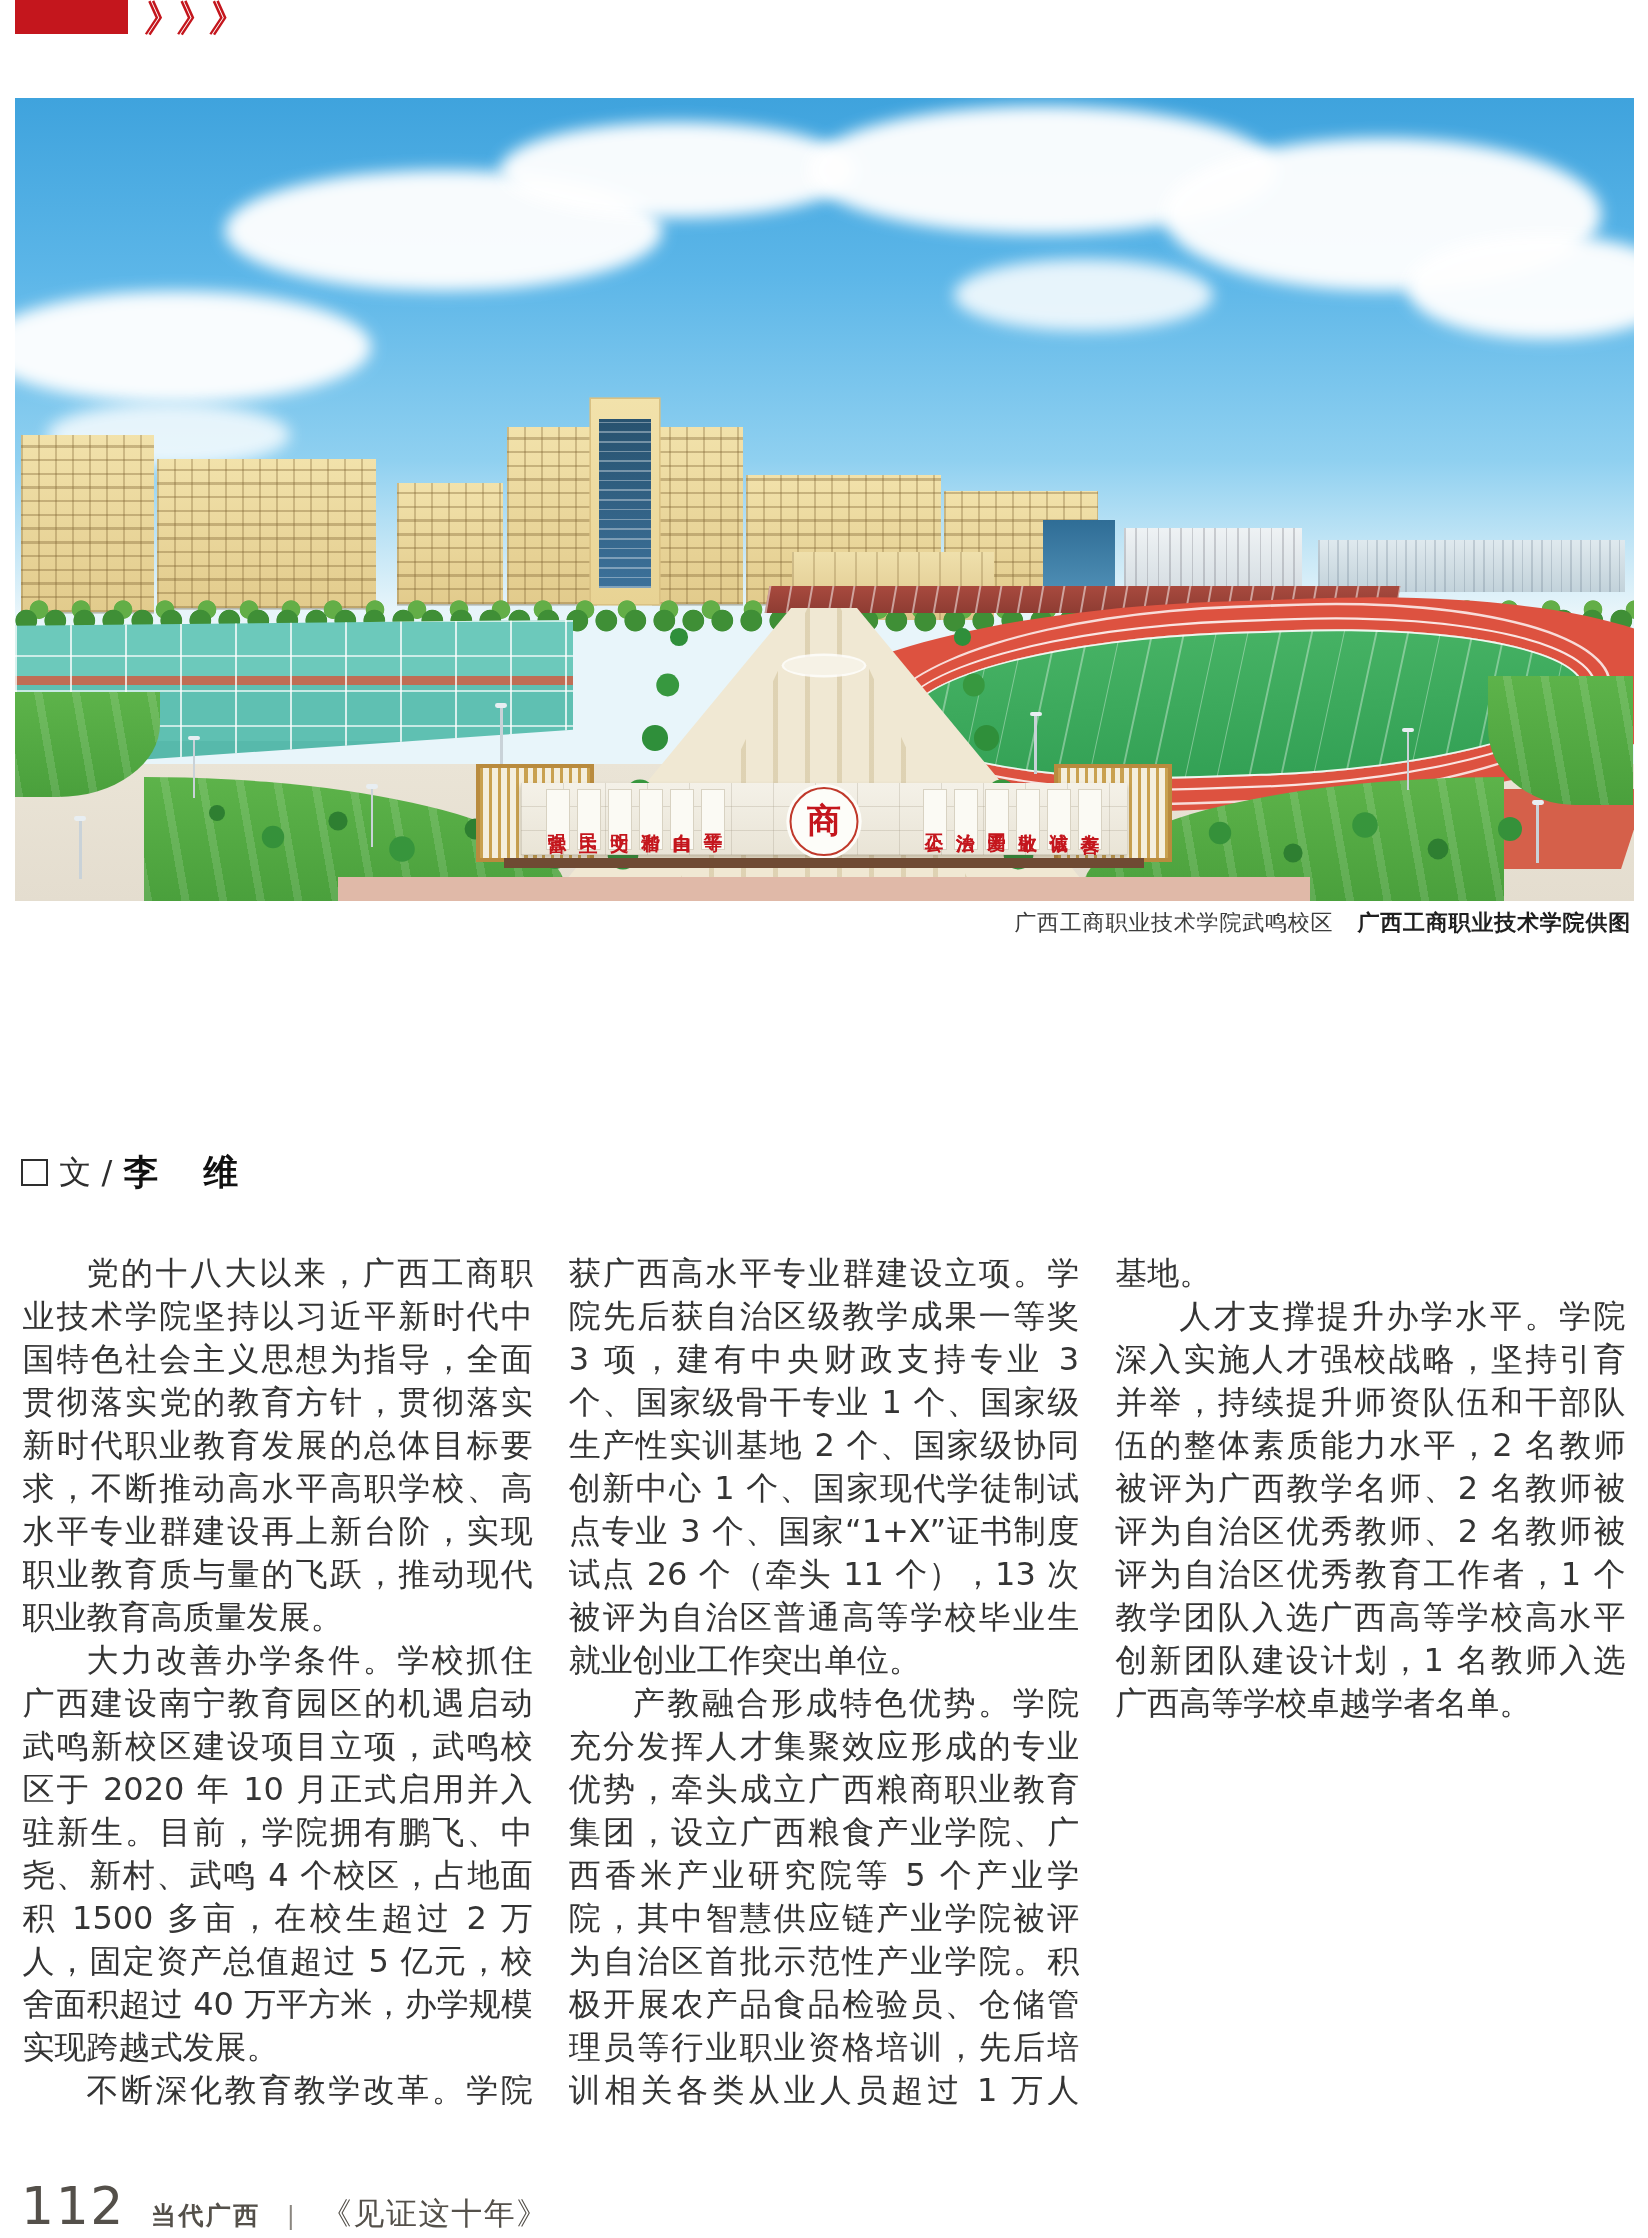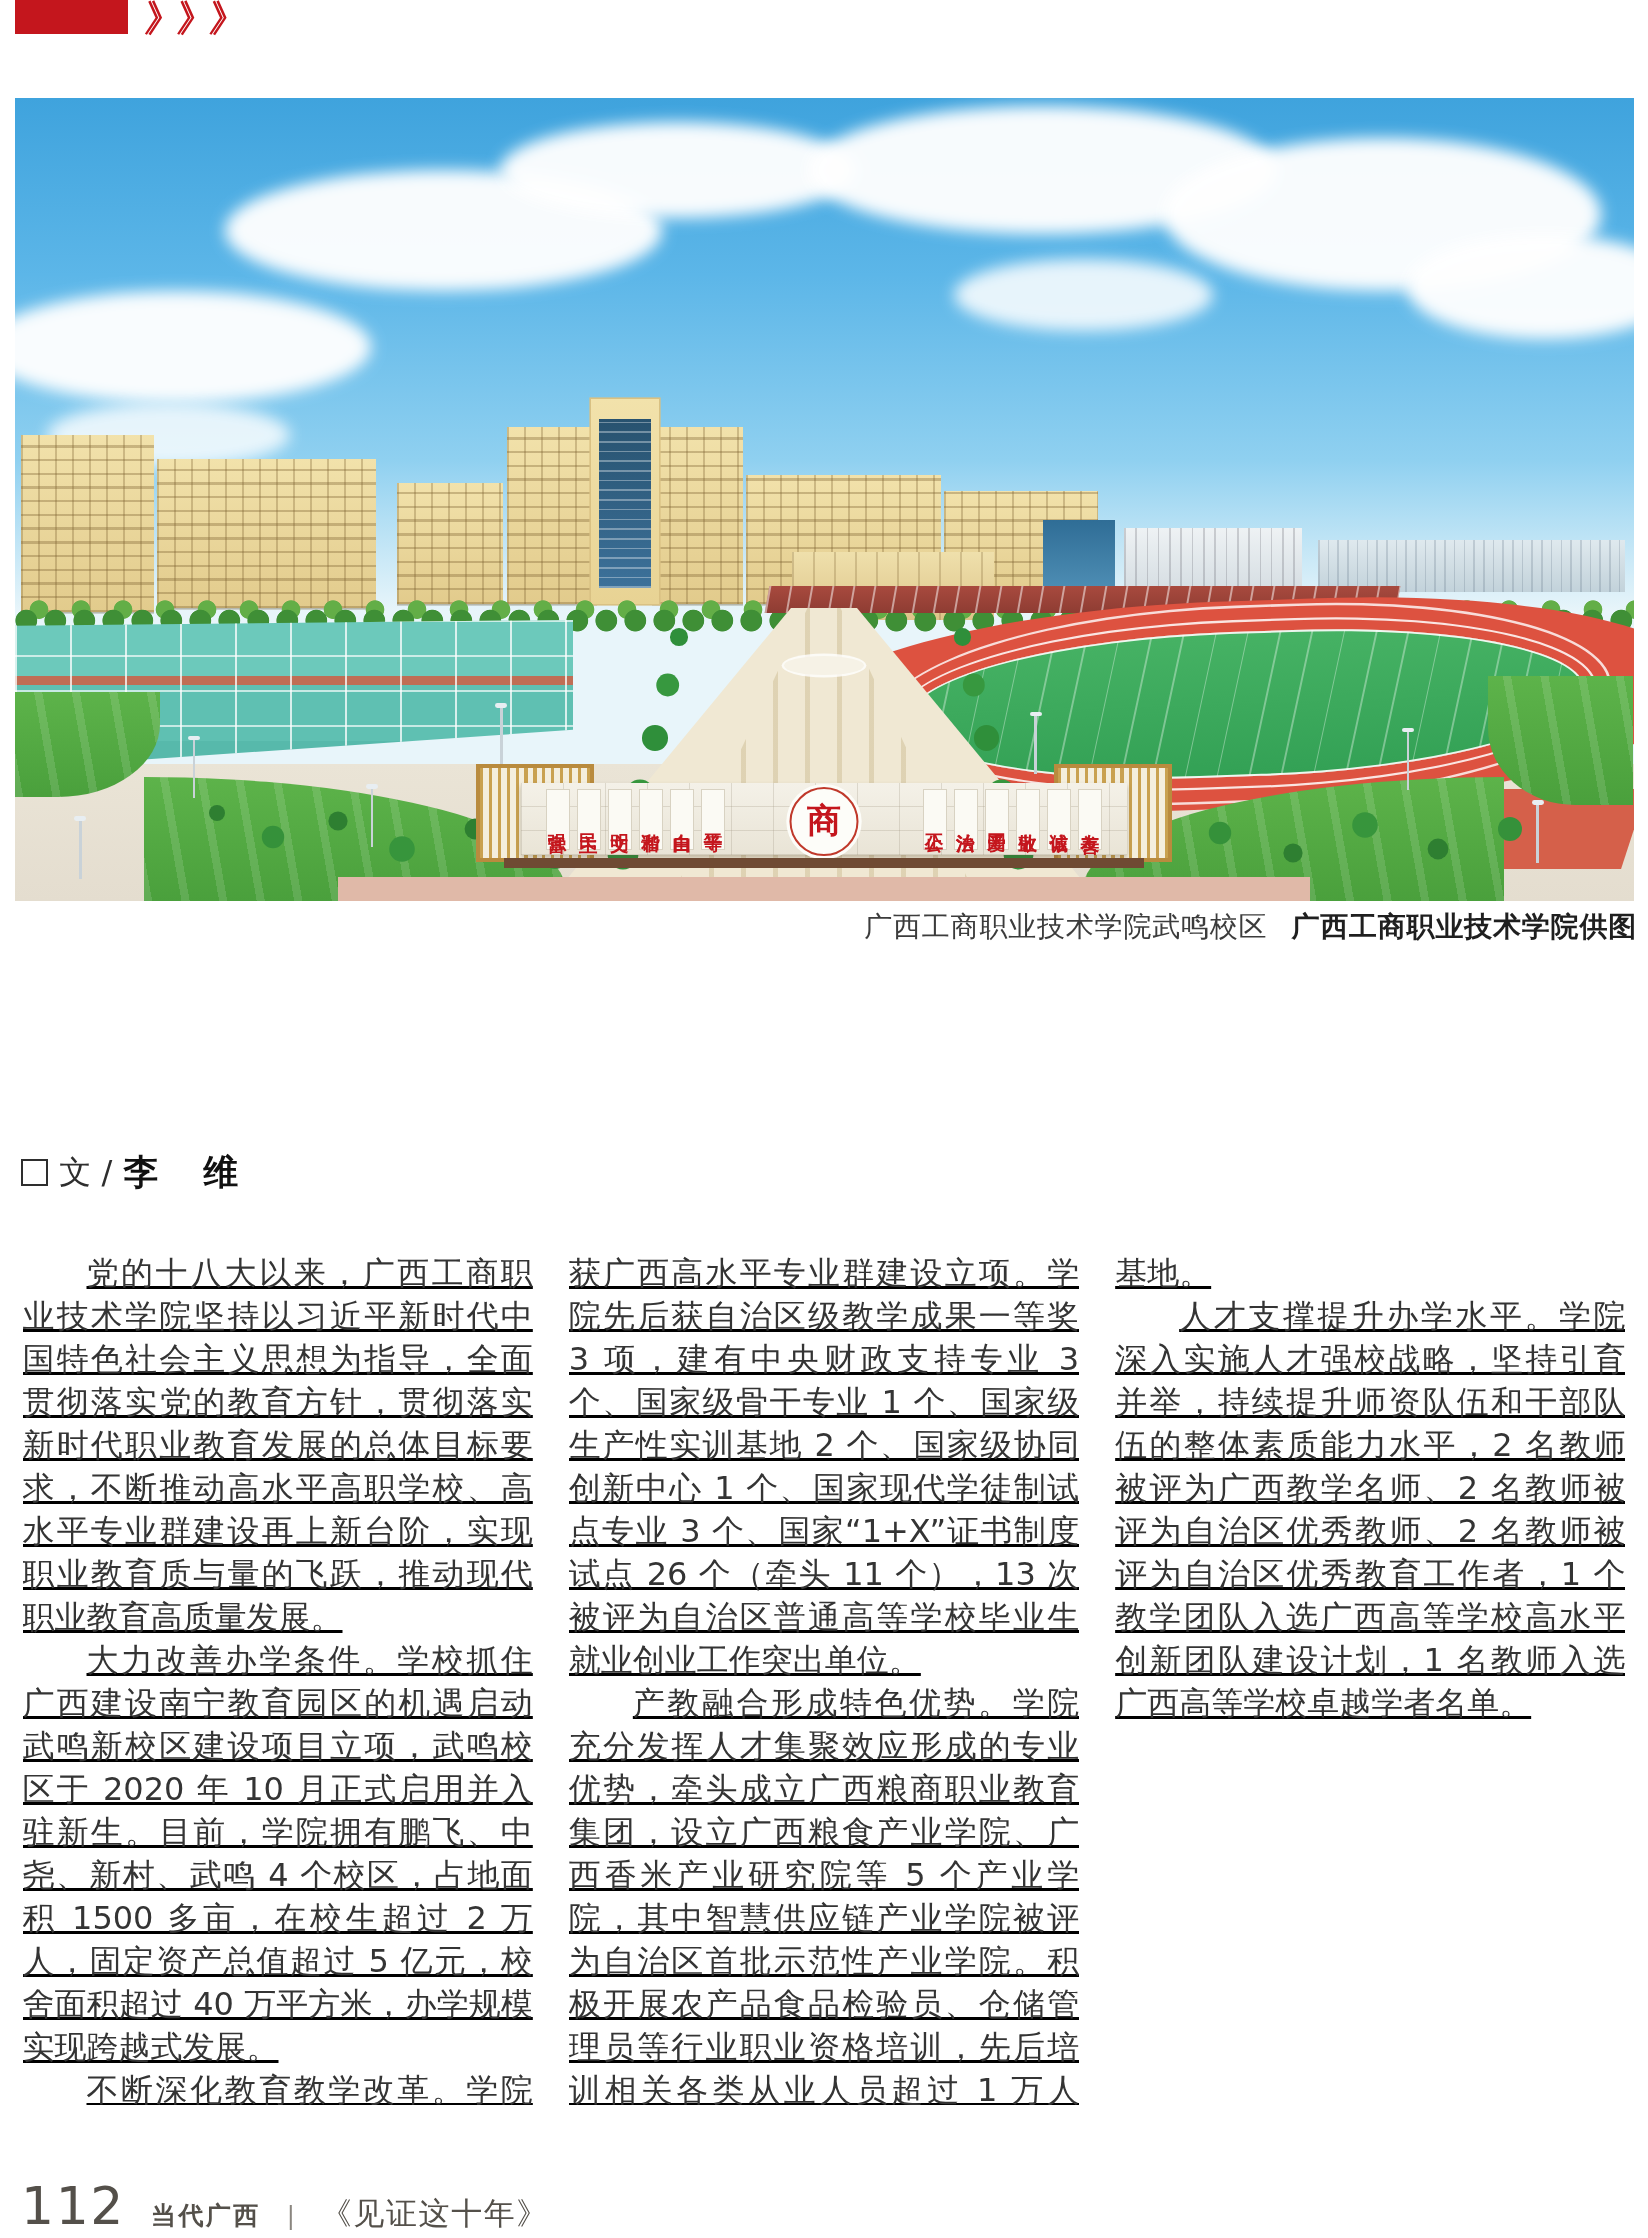--- a/index.html
+++ b/index.html
@@ -129,36 +129,36 @@
       width:24px; height:61px; background:#fbfaf4; border:0.8px solid #d8d2c2;
       color:var(--accent); font-weight:bold; font-size:18.5px; line-height:24px; text-align:center; }
   .emblem { left:50%; top:50%; transform:translate(-50%,-52%); width:69px; height:69px;
       background:#fdfdf9; border:2.4px solid #c0392b; border-radius:50%;
       display:flex; align-items:center; justify-content:center;
       font-family:"DejaVu Serif","Liberation Serif",serif;
       color:var(--accent); font-size:34px; font-weight:bold; box-shadow:0 0 0 3.2px #fdfdf9; }
   .gateHedge { left:4%; right:4%; top:80%; height:9%; background:#6f4a33; }
 
   
-  .caption { position:absolute; right:11px; top:908px; font-size:28px; color:#3c3c3c;
+  .caption { position:absolute; right:17px; top:908px; font-size:22px; color:#3c3c3c;
       letter-spacing:0.8px; white-space:nowrap;text-align:center; }
   .caption .credit { font-weight:bold; color:#1f1f1f; margin-left:24px; }
 
   
   .title { position:absolute; left:19.3px; top:1011px; width:1601px;
       font-family:"DejaVu Serif","Liberation Serif",serif;
       font-size:90px; font-weight:bold; color:#141414; letter-spacing:2.4px; line-height:1.2; }
   .byline { position:absolute; left:21px; top:1149px; display:flex; align-items:center; gap:11.3px;
       font-size:32px; color:#2e2e2e; }
   .byline .marker { width:27px; height:27px; border:2.4px solid #2e2e2e; display:inline-block; }
   .byline .author { font-weight:bold; font-size:35px; color:#111; letter-spacing:4.8px; }
 
   .columns { position:absolute; left:22.5px; top:1252px; width:1603px; height:853px;
       display:flex; gap:36px; }
-  .col { flex:1 1 0; height:100%; overflow:hidden;text-decoration:underline; }
+  .col { flex:1 1 0; height:100%; overflow:hidden; }
   .para { font-size:32px; line-height:43px; color:#343434; text-align:justify;
       word-break:break-all; }
   .para.indent { text-indent:2em; }
 
   
   .footer { position:absolute; left:21px; top:2176px; display:flex; align-items:baseline; gap:26px;
       color:#54504a; }
   .footer .pageno { font-size:52px; letter-spacing:1.6px; }
   .footer .mag { font-size:25px; font-weight:bold; letter-spacing:2.4px; }
   .footer .sep { font-size:24px; color:#8a867f; }

